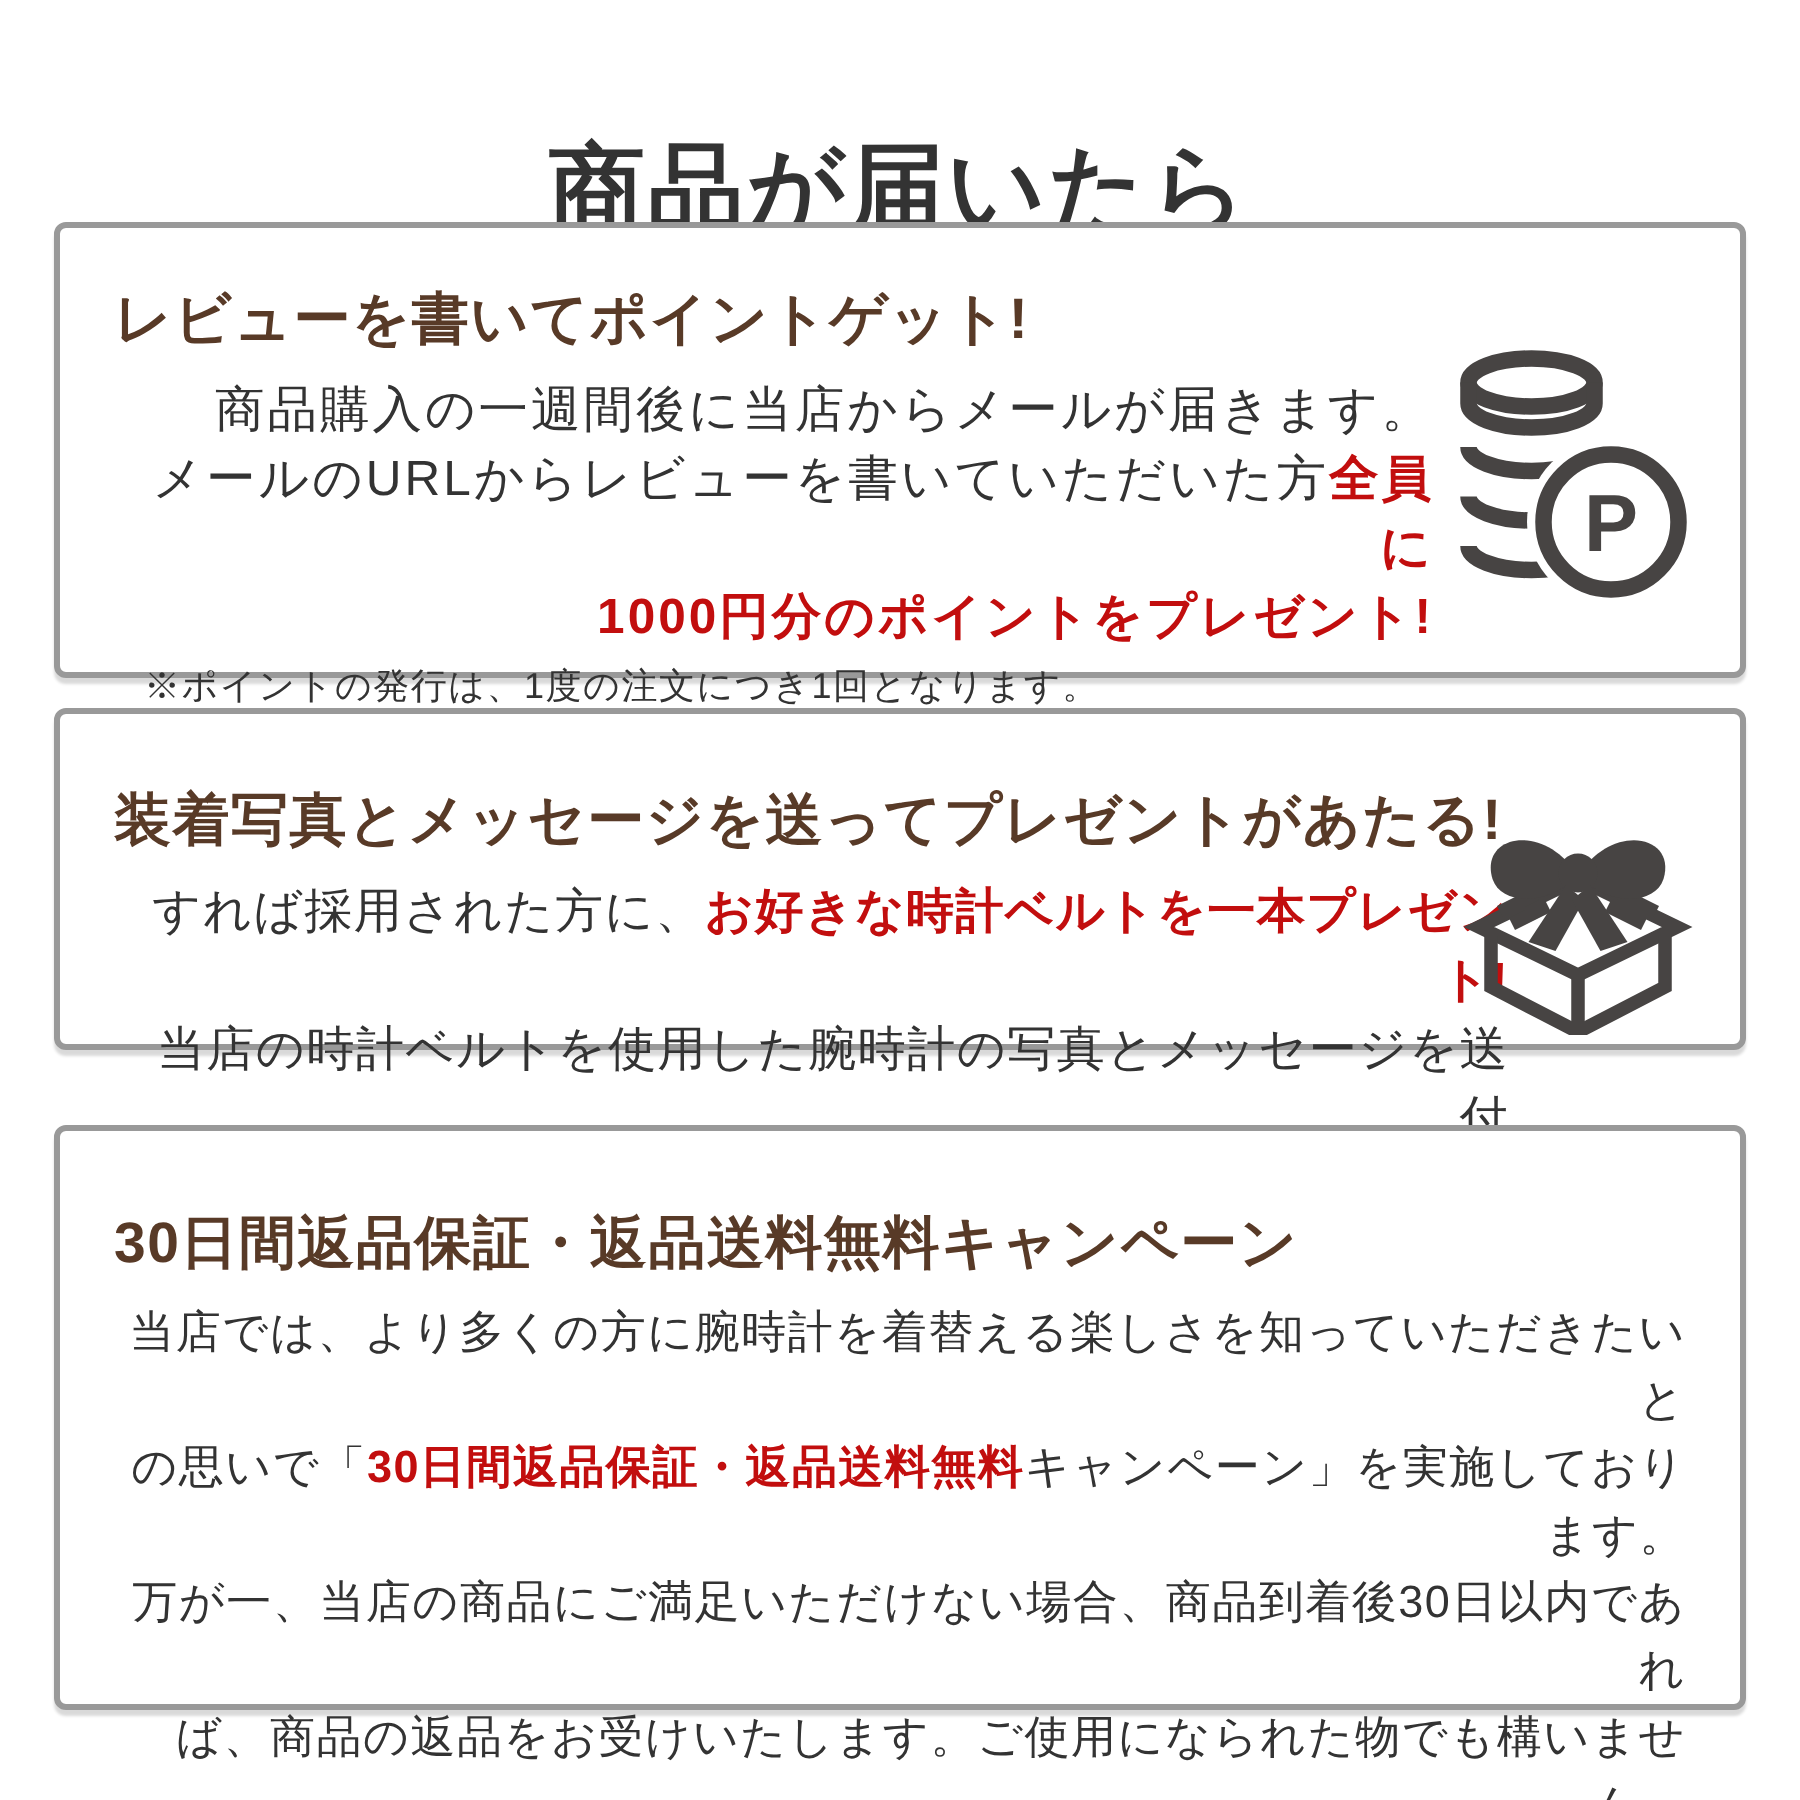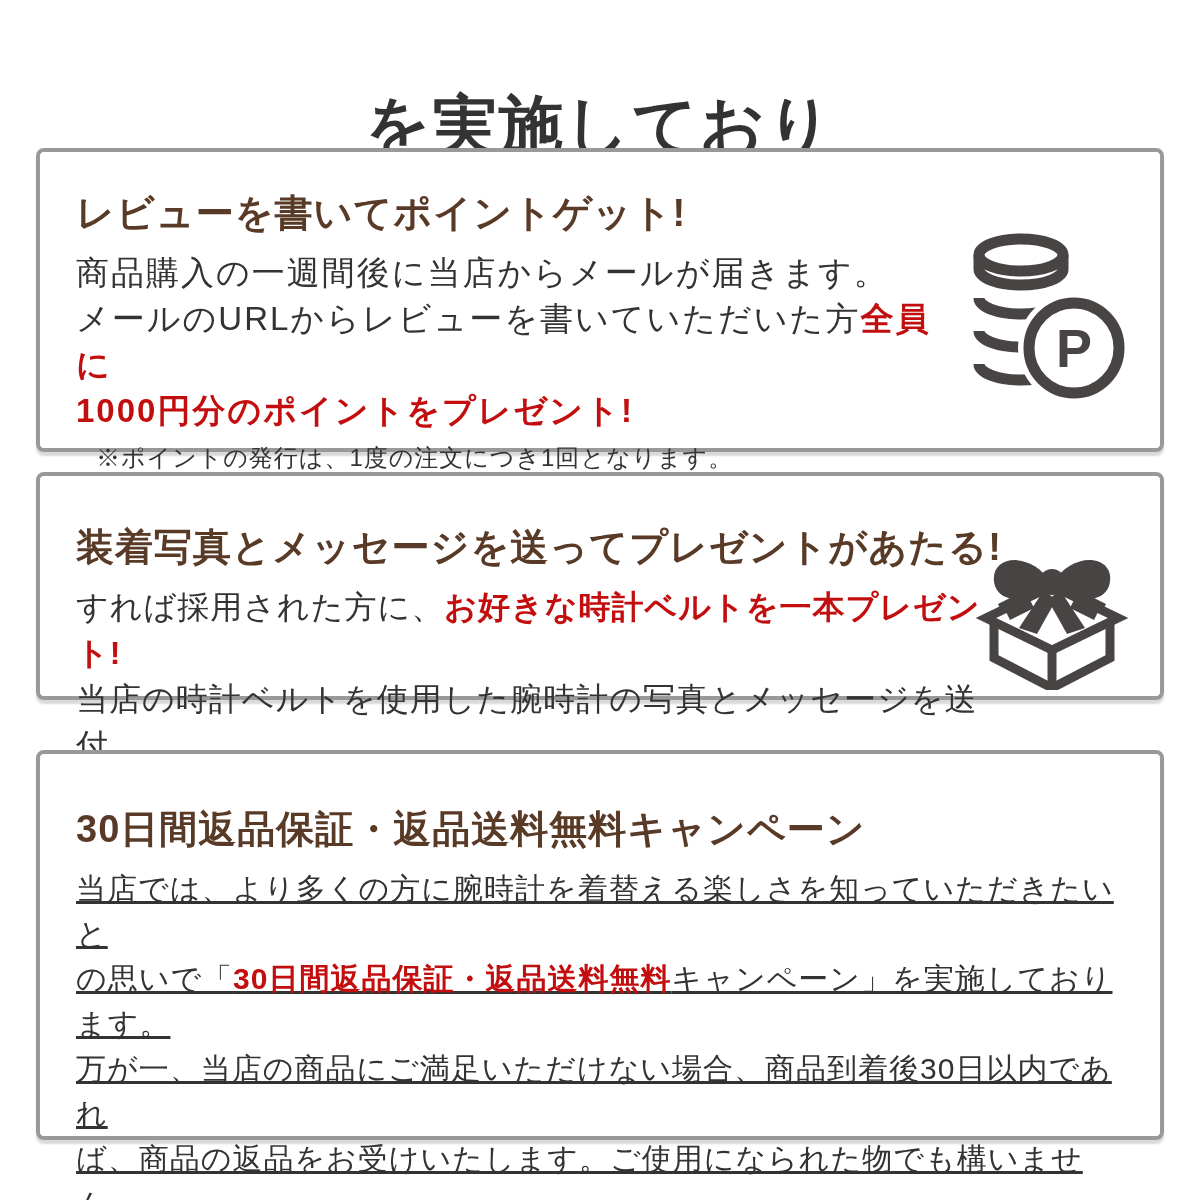--- a/index.html
+++ b/index.html
@@ -19,37 +19,37 @@
     box-shadow:0 4px 2px rgba(0,0,0,0.15);
     padding:12px 36px;
   }
   .box-1{top:148px;height:304px;padding-top:38px;}
   .box-2{top:472px;height:228px;padding-top:48px;}
   .box-3{top:750px;height:390px;padding-top:52px;}
   .box-heading{
     font-size:38px;line-height:46px;font-weight:800;color:#583a27;
     letter-spacing:1px;margin:0 0 14px 0;
   }
-  .body-text{font-size:33px;line-height:46px;letter-spacing:2px;color:#333333;margin:0;}
+  .body-text{font-size:33px;line-height:46px;letter-spacing:2px;color:#333333;margin:0;text-align:right;}
   .box-2 .body-text{font-size:32px;letter-spacing:1px;}
-  .box-3 .body-text{font-size:30px;line-height:45px;letter-spacing:1px;text-decoration:underline;}
+  .box-3 .body-text{font-size:30px;line-height:45px;letter-spacing:1px;}
   .red-em{color:#c20e0e;font-weight:800;}
   .note-text{font-size:24px;line-height:32px;letter-spacing:1px;color:#333333;margin-top:8px;margin-left:20px;}
   .body-wrap-1{max-width:880px;}
   .body-wrap-2{max-width:930px;}
   .side-icon{position:absolute;width:160px;height:170px;}
   .icon-1{right:34px;top:78px;}
   .icon-2{right:28px;top:44px;}
 </style>
 </head>
 <body>
 
 <div>
 
-  <h1 class="page-title">を実施しており</h1>
+  <h1 class="page-title">商品が届いたら</h1>
 
   <section class="promo-box box-1">
     <h2 class="box-heading">レビューを書いてポイントゲット!</h2>
     <div class="body-wrap-1">
       <p class="body-text">
         <span>商品購入の一週間後に当店からメールが届きます。</span>
       </p>
       <p class="body-text">
         <span>メールのURLからレビューを書いていただいた方</span><span class="red-em">全員に</span>
       </p>

